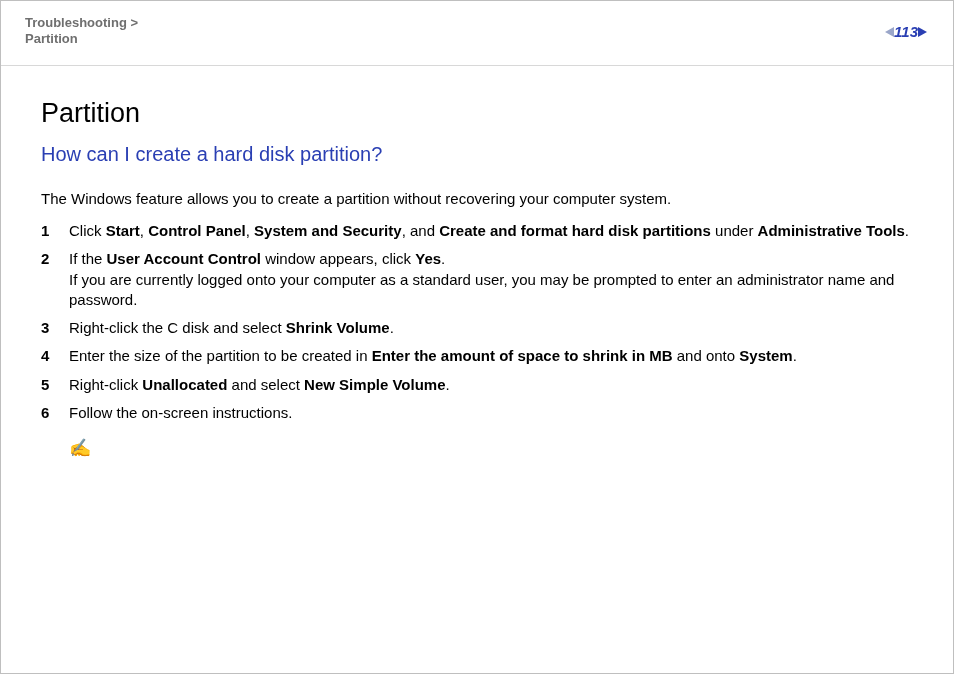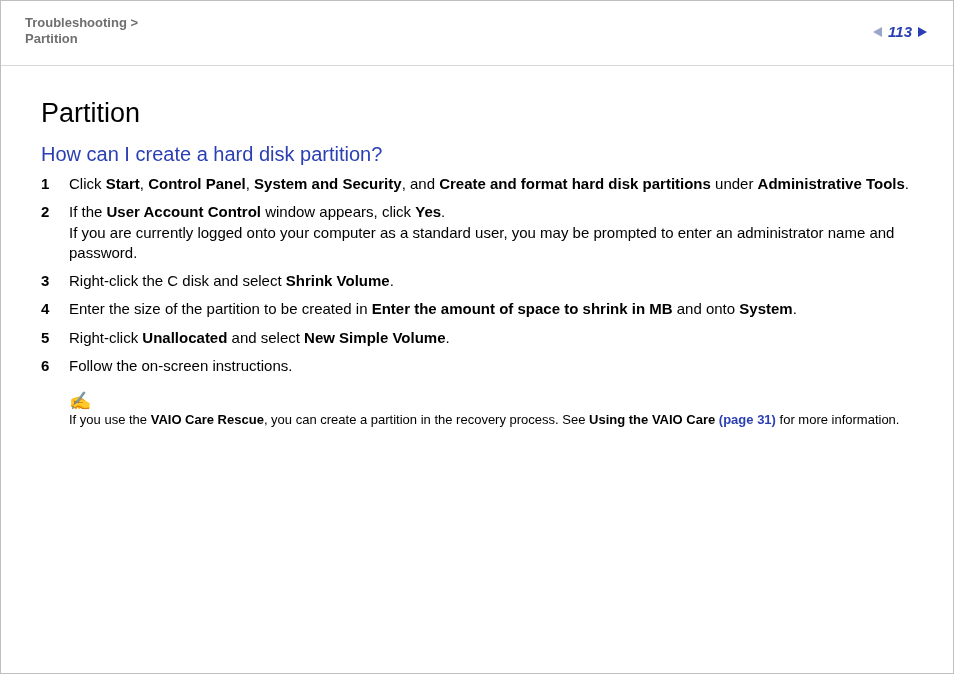--- a/index.html
+++ b/index.html
@@ -31,21 +31,20 @@
     font-weight: bold;
     color: #6f6f6f;
     line-height: 1.25;
   }
   .pagenum-wrap {
     position: absolute;
     right: 26px;
     top: 22px;
     display: flex;
     align-items: center;
-    gap: 6px;
   }
   .tri-left, .tri-right {
     width: 0; height: 0;
     border-top: 5px solid transparent;
     border-bottom: 5px solid transparent;
   }
   .tri-left  { border-right: 9px solid #9aa6c9; }
   .tri-right { border-left:  9px solid #2a3fb3; }
   .pagenum {
     font-size: 15px;
@@ -64,21 +63,21 @@
   h1.title {
     font-size: 27px;
     font-weight: normal;
     margin: 14px 0 14px 0;
     color: #000;
   }
   h2.question {
     font-size: 20px;
     font-weight: normal;
     color: #2a3fb3;
-    margin: 6px 0 8px 0;
+    margin: 6px 0 24px 0;
   }
   p.intro {
     font-size: 15px;
     margin: 0 0 14px 0;
   }
   ol.steps {
     list-style: none;
     padding: 0;
     margin: 0 0 16px 0;
     counter-reset: step;
@@ -131,20 +130,21 @@
       <div class="tri-left"></div>
       <span class="pagenum">113</span>
       <div class="tri-right"></div>
     </div>
   </div>
   <div class="rule"></div>
 
   <div class="content">
     <h1 class="title">Partition</h1>
     <h2 class="question">How can I create a hard disk partition?</h2>
+    <p class="intro">The Windows feature allows you to create a partition without recovering your computer system.</p>
 
     <ol class="steps">
 
       <li>
         <span>Click </span><span class="b">Start</span><span>, </span><span class="b">Control Panel</span><span>, </span><span class="b">System and Security</span><span>, and </span><span class="b">Create and format hard disk partitions</span><span> under </span><span class="b">Administrative Tools</span><span>.</span>
       </li>
 
       <li>
         <span>If the </span><span class="b">User Account Control</span><span> window appears, click </span><span class="b">Yes</span><span>.</span><br>
         <span>If you are currently logged onto your computer as a standard user, you may be prompted to enter an administrator name and password.</span>
@@ -162,19 +162,16 @@
         <span>Right-click </span><span class="b">Unallocated</span><span> and select </span><span class="b">New Simple Volume</span><span>.</span>
       </li>
 
       <li>
         <span>Follow the on-screen instructions.</span>
       </li>
     </ol>
 
     <div class="note-block">
       <div class="note-icon">✍</div>
-      <div class="note-text">
-        <span>If you use the </span><span class="b">VAIO Care Rescue</span><span>, you can create a partition in the recovery process. See </span><span class="b">Using the VAIO Care </span><span class="link">(page 31)</span><span> for more information.</span>
-      </div>
     </div>
 
   </div>
 </div>
 
 </body></html>

